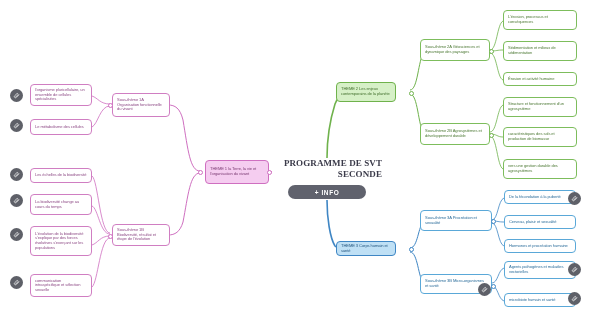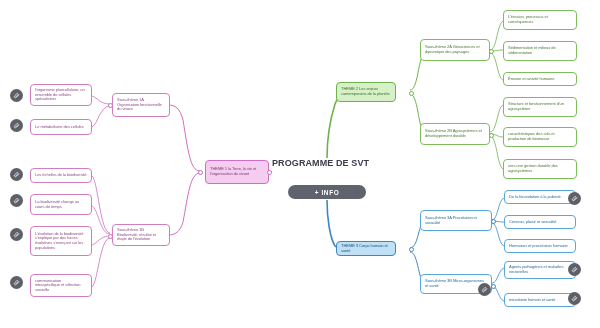--- a/index.html
+++ b/index.html
@@ -18,22 +18,22 @@
   .pink   {border:1px solid #d07ec2;color:#8e4b86;}
   .pinkfill{border:1px solid #cf6fc0;background:#f5cdf0;color:#7c3d74;}
   .green  {border:1px solid #7dbd5c;color:#4e7a36;}
   .greenfill{border:1px solid #6fb24c;background:#d6f0c7;color:#43702e;}
   .blue   {border:1px solid #5aa8d8;color:#2f6f9c;}
   .bluefill{border:1px solid #3f86c4;background:#bfe0f5;color:#23567f;}
 
   .fs5{font-size:4.1px;}
 
   
-  #center-title{position:absolute;left:272px;top:158px;width:110px;text-align:left;
-      font-size:9px;font-weight:bold;color:#3b3b4a;letter-spacing:.1px;line-height:1.25;}
+  #center-title{position:absolute;left:272px;top:158px;width:110px;text-align:right;
+      font-size:9px;font-weight:bold;color:#3b3b4a;letter-spacing:.1px;line-height:1.25;font-family:Liberation Serif, serif;}
   #info-btn{position:absolute;left:288px;top:185px;width:78px;height:14px;
       border-radius:7px;background:#60626d;color:#ffffff;font-size:6.5px;
       font-weight:bold;letter-spacing:.6px;display:flex;align-items:center;
       justify-content:center;}
 
   
   .bullet{position:absolute;width:13px;height:13px;border-radius:50%;
       background:#5e6068;color:#ffffff;display:flex;align-items:center;
       justify-content:center;font-size:7px;}
   .bullet svg{width:7px;height:7px;display:block;}
@@ -85,20 +85,21 @@
     <path d="M492,220 C498,220 498,200 504,198" stroke="#3f86c4" stroke-width=".8" fill="none"></path>
     <path d="M492,221 C498,221 498,222 504,222" stroke="#3f86c4" stroke-width=".8" fill="none"></path>
     <path d="M492,223 C498,223 498,244 504,246" stroke="#3f86c4" stroke-width=".8" fill="none"></path>
 
     <path d="M492,283 C498,283 498,270 504,268" stroke="#3f86c4" stroke-width=".8" fill="none"></path>
     <path d="M492,286 C498,286 498,299 504,301" stroke="#3f86c4" stroke-width=".8" fill="none"></path>
   </svg>
 
   <div id="center-title">
     <div>PROGRAMME DE SVT</div>
+    <div>SECONDE</div>
   </div>
   <div id="info-btn">+ INFO</div>
 
   <div class="node pinkfill fs5" style="left:205px;top:160px;width:64px;height:24px;">
     <span>THEME 1 la Terre, la vie et l'organisation du vivant</span>
   </div>
   <div class="dot p" style="left:267px;top:170px;"></div>
   <div class="dot p" style="left:198px;top:170px;"></div>
 
   <div class="node pink fs5" style="left:112px;top:93px;width:58px;height:24px;">

